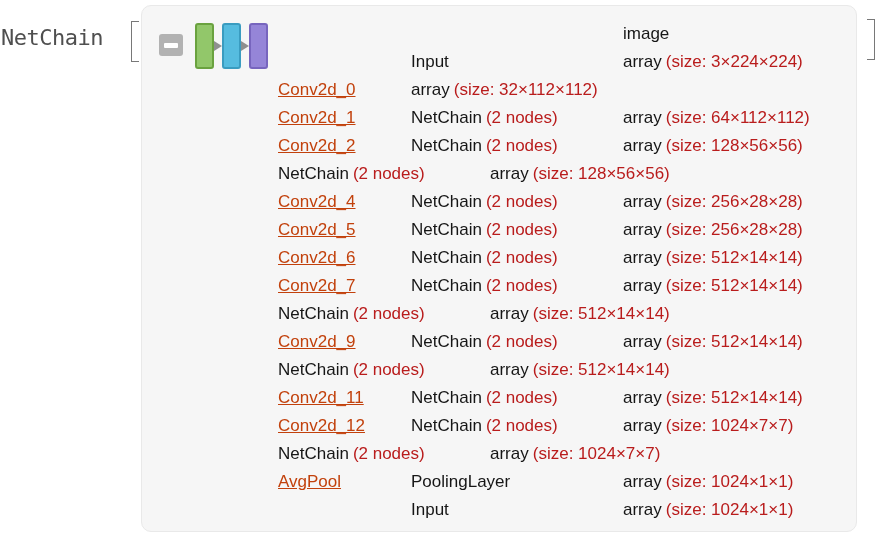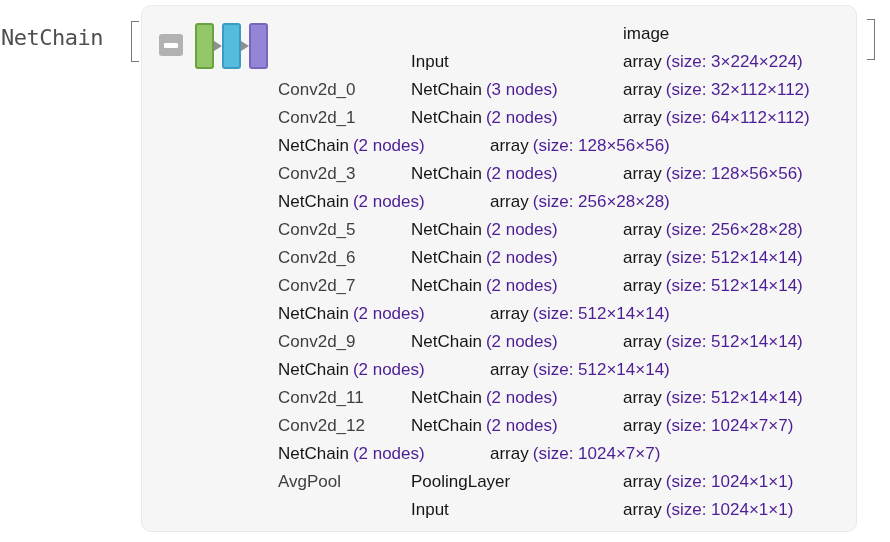--- a/index.html
+++ b/index.html
@@ -58,25 +58,25 @@
     position:absolute; left:0; top:50%; transform:translateY(-50%);
     width:0; height:0;
     border-left:8px solid #8f8f8f;
     border-top:5px solid transparent;
     border-bottom:5px solid transparent;
   }
 
   
   .rows { position:absolute; left:0; top:14px; right:0; }
   .row { display:flex; height:28px; line-height:28px; padding-left:136px; font-size:17px; white-space:nowrap;justify-content:space-between; }
-  .c1 { width:133px; color:#404040; }
+  .c1 { width:133px; color:#c2410c;text-decoration:underline; }
   .c2 { width:212px; }
   .c3 { flex:1; }
   .main { font-style:normal; font-weight:normal; color:#161616; }
-  .detail { font-style:normal; color:#4c1d95; margin-left:4px; }
+  .detail { font-style:normal; color:#b91c1c; margin-left:4px; }
 </style>
 </head>
 <body>
 
 <div class="stage">
 
   <span class="nc-label">NetChain</span>
   <div class="bracket open"></div>
 
   <div class="panel">
@@ -103,38 +103,38 @@
           <span class="c2"><span class="main"></span><span class="detail"></span></span>
           <span class="c3"><span class="main">image</span><span class="detail"></span></span>
         </div>
         <div class="row">
           <span class="c1"></span>
           <span class="c2"><span class="main">Input</span><span class="detail"></span></span>
           <span class="c3"><span class="main">array</span><span class="detail">(size: 3×224×224)</span></span>
         </div>
         <div class="row">
           <span class="c1">Conv2d_0</span>
-          <span class="c2"><span class="main">NetChain</span><span class="detail">(3 nodes)</span></span>
           <span class="c3"><span class="main">array</span><span class="detail">(size: 32×112×112)</span></span>
         </div>
         <div class="row">
           <span class="c1">Conv2d_1</span>
           <span class="c2"><span class="main">NetChain</span><span class="detail">(2 nodes)</span></span>
           <span class="c3"><span class="main">array</span><span class="detail">(size: 64×112×112)</span></span>
         </div>
         <div class="row">
+          <span class="c1">Conv2d_2</span>
           <span class="c2"><span class="main">NetChain</span><span class="detail">(2 nodes)</span></span>
           <span class="c3"><span class="main">array</span><span class="detail">(size: 128×56×56)</span></span>
         </div>
         <div class="row">
-          <span class="c1">Conv2d_3</span>
           <span class="c2"><span class="main">NetChain</span><span class="detail">(2 nodes)</span></span>
           <span class="c3"><span class="main">array</span><span class="detail">(size: 128×56×56)</span></span>
         </div>
         <div class="row">
+          <span class="c1">Conv2d_4</span>
           <span class="c2"><span class="main">NetChain</span><span class="detail">(2 nodes)</span></span>
           <span class="c3"><span class="main">array</span><span class="detail">(size: 256×28×28)</span></span>
         </div>
         <div class="row">
           <span class="c1">Conv2d_5</span>
           <span class="c2"><span class="main">NetChain</span><span class="detail">(2 nodes)</span></span>
           <span class="c3"><span class="main">array</span><span class="detail">(size: 256×28×28)</span></span>
         </div>
         <div class="row">
           <span class="c1">Conv2d_6</span>

